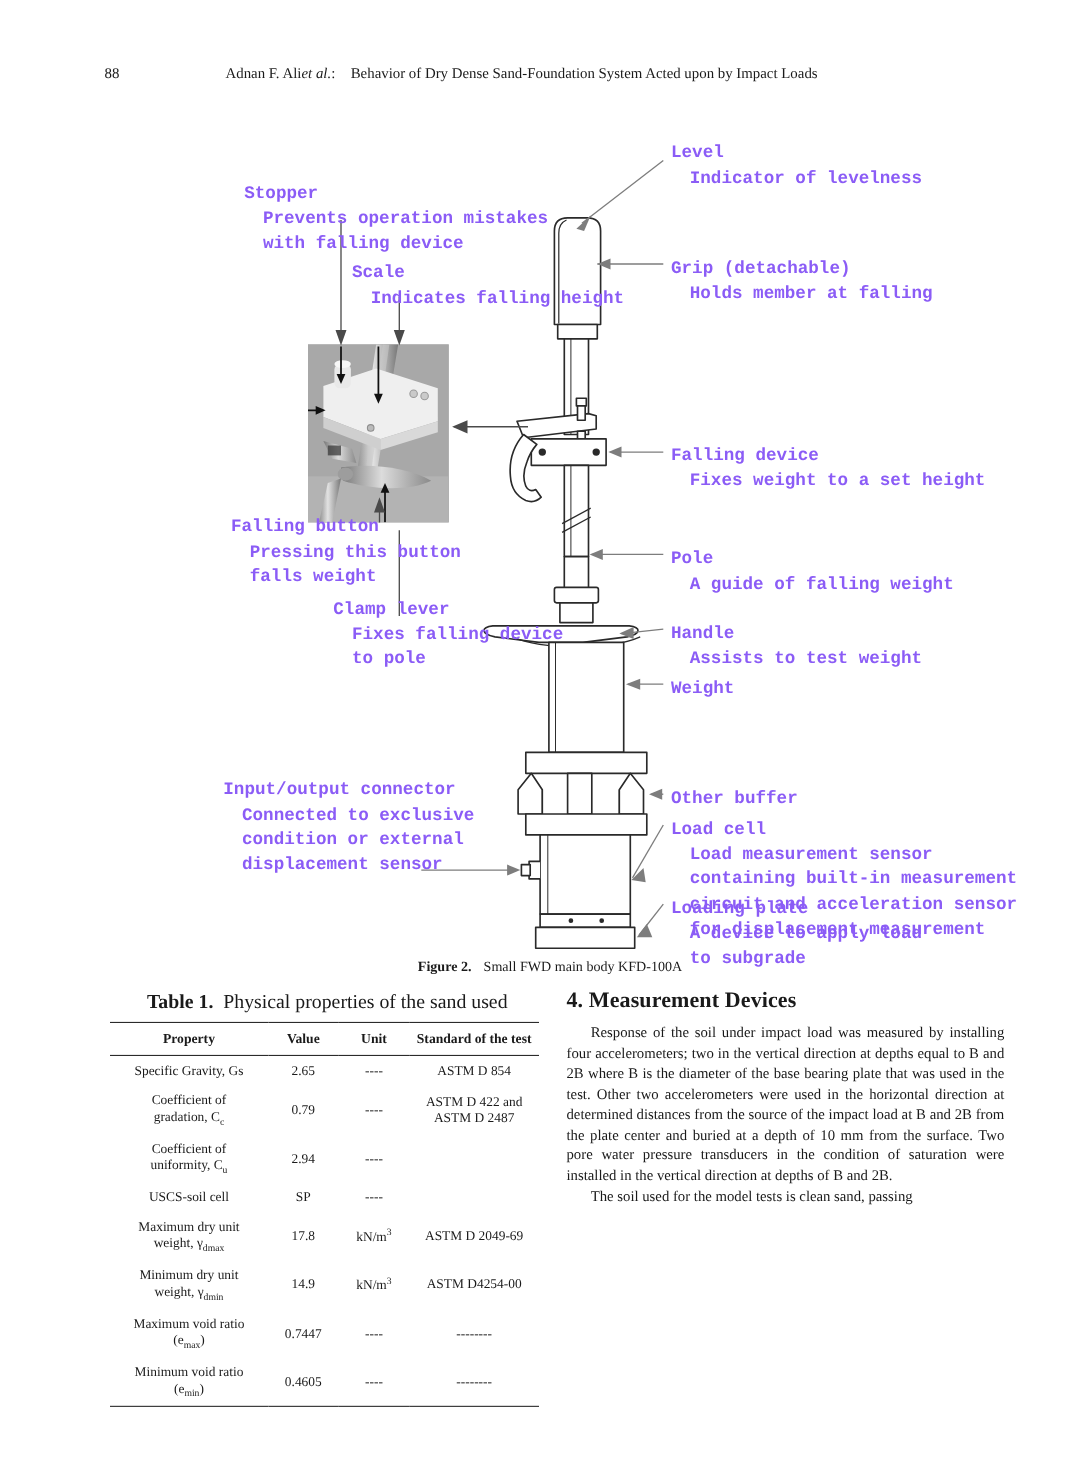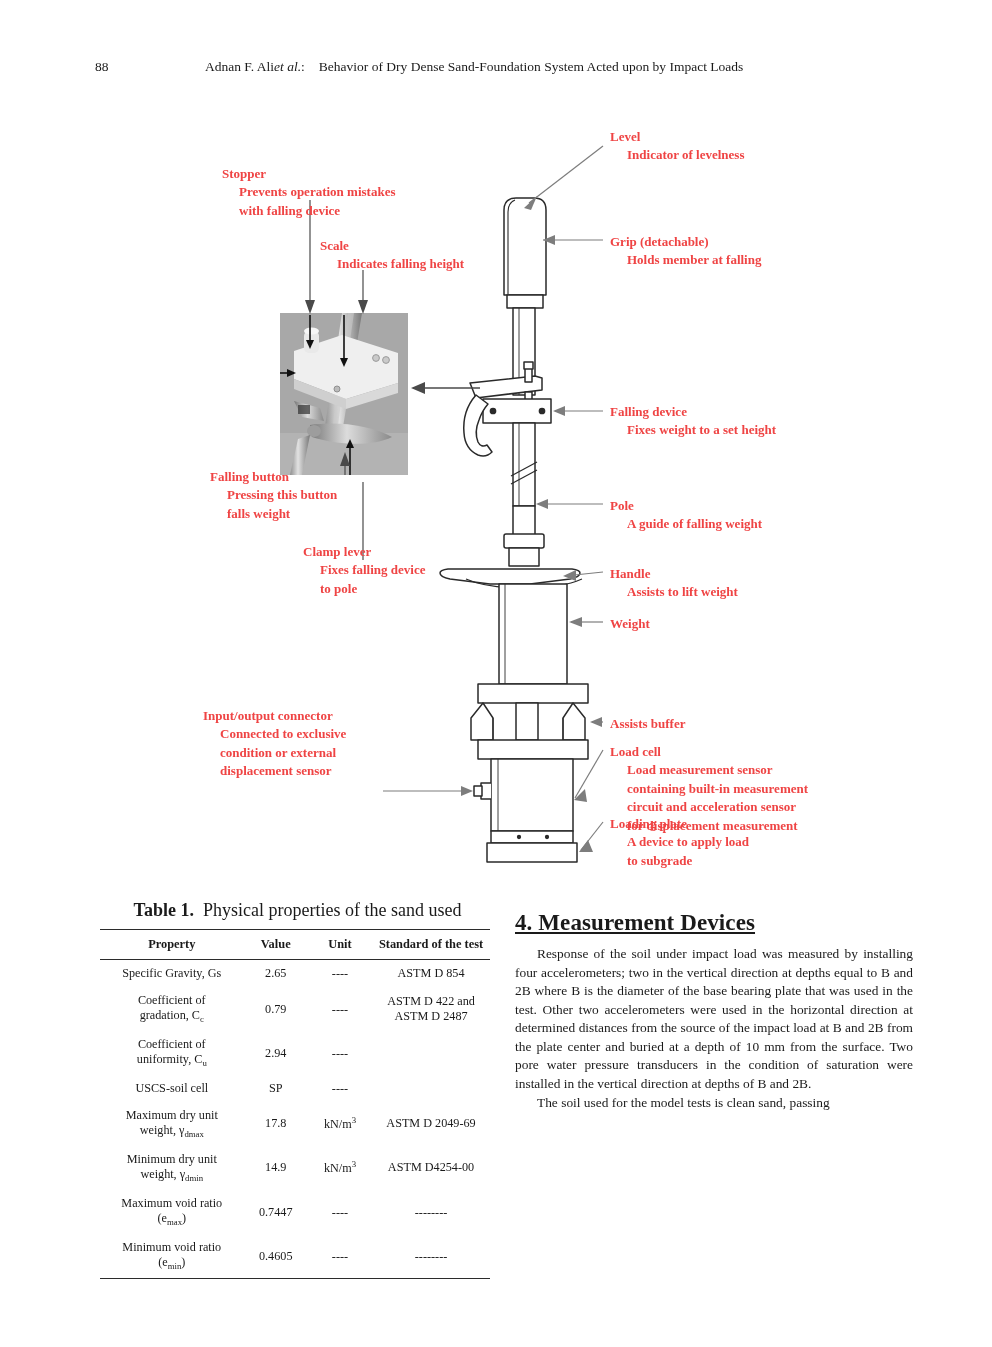--- a/index.html
+++ b/index.html
@@ -42,25 +42,25 @@
   
   .figure-area {
     position: absolute;
     left: 95px;
     top: 110px;
     width: 810px;
     height: 760px;
   }
   .ann {
     position: absolute;
-    font-family: Liberation Serif, serif;
-    font-size: 13px;
+    font-family: Liberation Mono, monospace;
+    font-size: 16px;
     font-weight: bold;
     line-height: 1.42;
-    color: #ef4444;
+    color: #8b5cf6;
     white-space: nowrap;
   }
   .ann .sub { display: block; padding-left: 17px; font-weight: bold; }
 
   svg.figsvg {
     position: absolute;
     left: 0; top: 0;
     width: 810px;
     height: 760px;
   }
@@ -135,25 +135,24 @@
   table.props tbody td { padding-top: 6px; padding-bottom: 6px; }
   .c-prop { width: 145px; }
   .c-val  { width: 62px; }
   .c-unit { width: 62px; }
   .c-std  { width: 118px; }
   sub { font-size: 0.72em; }
   sup { font-size: 0.72em; }
 
   h2.sec {
     font-family: "Liberation Serif", serif;
-    font-size: 23px;
+    font-size: 20px;
     font-weight: bold;
-    margin: 12px 0 9px 0;
+    margin: 0 0 9px 0;
     letter-spacing: 0.1px;
-    text-decoration: underline;
   }
   p.body {
     font-size: 13.4px;
     line-height: 1.385;
     margin: 0;
     text-align: justify;
     text-indent: 22px;
     hyphens: none;
   }
 </style>
@@ -384,46 +383,49 @@
       <span class="sub">Fixes weight to a set height</span>
     </div>
 
     <div class="ann" style="left:515px; top:387px;">
       <span>Pole</span>
       <span class="sub">A guide of falling weight</span>
     </div>
 
     <div class="ann" style="left:515px; top:455px;">
       <span>Handle</span>
-      <span class="sub">Assists to lift weight</span>
+      <span class="sub">Assists to test weight</span>
     </div>
 
     <div class="ann" style="left:515px; top:505px;">
       <span>Weight</span>
     </div>
 
     <div class="ann" style="left:515px; top:605px;">
-      <span>Assists buffer</span>
+      <span>Other buffer</span>
     </div>
 
     <div class="ann" style="left:515px; top:633px;">
       <span>Load cell</span>
       <span class="sub">Load measurement sensor</span>
       <span class="sub">containing built-in measurement</span>
       <span class="sub">circuit and acceleration sensor</span>
       <span class="sub">for displacement measurement</span>
     </div>
 
     <div class="ann" style="left:515px; top:705px;">
       <span>Loading plate</span>
       <span class="sub">A device to apply load</span>
       <span class="sub">to subgrade</span>
     </div>
   </div>
 
+  <div class="figcaption">
+    <b>Figure 2.</b><span class="capt">Small FWD main body KFD-100A</span>
+  </div>
 
   <div class="col-left">
     <div class="tablecaption">
       <b>Table 1.</b><span class="tc">Physical properties of the sand used</span>
     </div>
 
     <table class="props">
       <thead>
         <tr>
           <th class="c-prop">Property</th>

